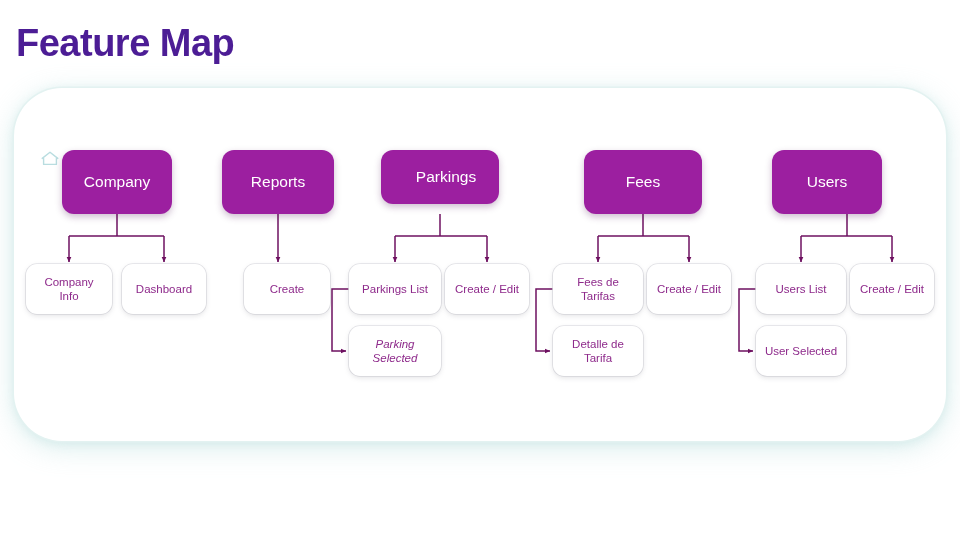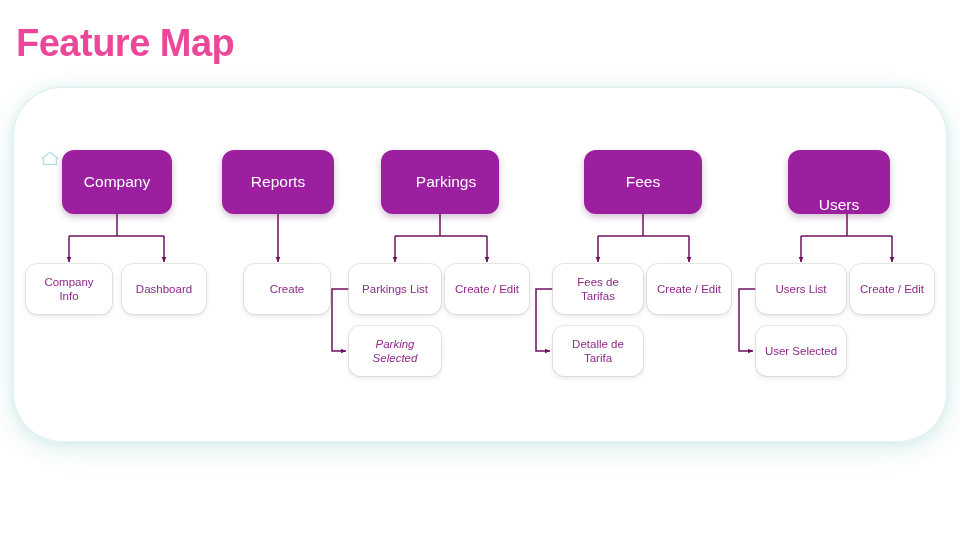--- a/index.html
+++ b/index.html
@@ -14,21 +14,21 @@
     overflow: hidden;
     position: relative;
   }
 
   #page-title {
     position: absolute;
     left: 16px;
     top: 18px;
     font-size: 38px;
     font-weight: bold;
-    color: #ec4899;
+    color: #4c1d95;
     letter-spacing: -0.5px;
     line-height: 50px;
     white-space: nowrap;
   }
 
   
   #panel {
     position: absolute;
     left: 14px;
     top: 88px;
@@ -148,21 +148,21 @@
     </div>
     <div class="node node-leaf" style="left: 122px; top: 264px; width: 84px; height: 50px;">
       <span class="lbl">Dashboard</span>
     </div>
     <div class="node node-root" style="left: 222px; top: 150px; width: 112px; height: 64px;">
       <span class="lbl">Reports</span>
     </div>
     <div class="node node-leaf" style="left: 244px; top: 264px; width: 86px; height: 50px;">
       <span class="lbl">Create</span>
     </div>
-    <div class="node node-root" style="left: 381px; top: 150px; width: 118px; height: 64px; padding-left: 12px;">
+    <div class="node node-root" style="left: 381px; top: 150px; width: 118px; height: 54px; padding-left: 12px;">
       <span class="lbl">Parkings</span>
     </div>
     <div class="node node-leaf" style="left: 349px; top: 264px; width: 92px; height: 50px;">
       <span class="lbl">Parkings List</span>
     </div>
     <div class="node node-leaf" style="left: 445px; top: 264px; width: 84px; height: 50px;">
       <span class="lbl">Create / Edit</span>
     </div>
     <div class="node node-leaf" style="left: 349px; top: 326px; width: 92px; height: 50px; font-style: italic;">
       <span class="lbl">Parking
@@ -175,21 +175,21 @@
       <span class="lbl">Fees de
 Tarifas</span>
     </div>
     <div class="node node-leaf" style="left: 647px; top: 264px; width: 84px; height: 50px;">
       <span class="lbl">Create / Edit</span>
     </div>
     <div class="node node-leaf" style="left: 553px; top: 326px; width: 90px; height: 50px; text-align: center;">
       <span class="lbl">Detalle de
 Tarifa</span>
     </div>
-    <div class="node node-root" style="left: 788px; top: 150px; width: 102px; height: 64px; align-items: flex-end;">
+    <div class="node node-root" style="left: 772px; top: 150px; width: 110px; height: 64px;">
       <span class="lbl">Users</span>
     </div>
     <div class="node node-leaf" style="left: 756px; top: 264px; width: 90px; height: 50px;">
       <span class="lbl">Users List</span>
     </div>
     <div class="node node-leaf" style="left: 850px; top: 264px; width: 84px; height: 50px;">
       <span class="lbl">Create / Edit</span>
     </div>
     <div class="node node-leaf" style="left: 756px; top: 326px; width: 90px; height: 50px; text-align: right;">
       <span class="lbl">User Selected</span>

